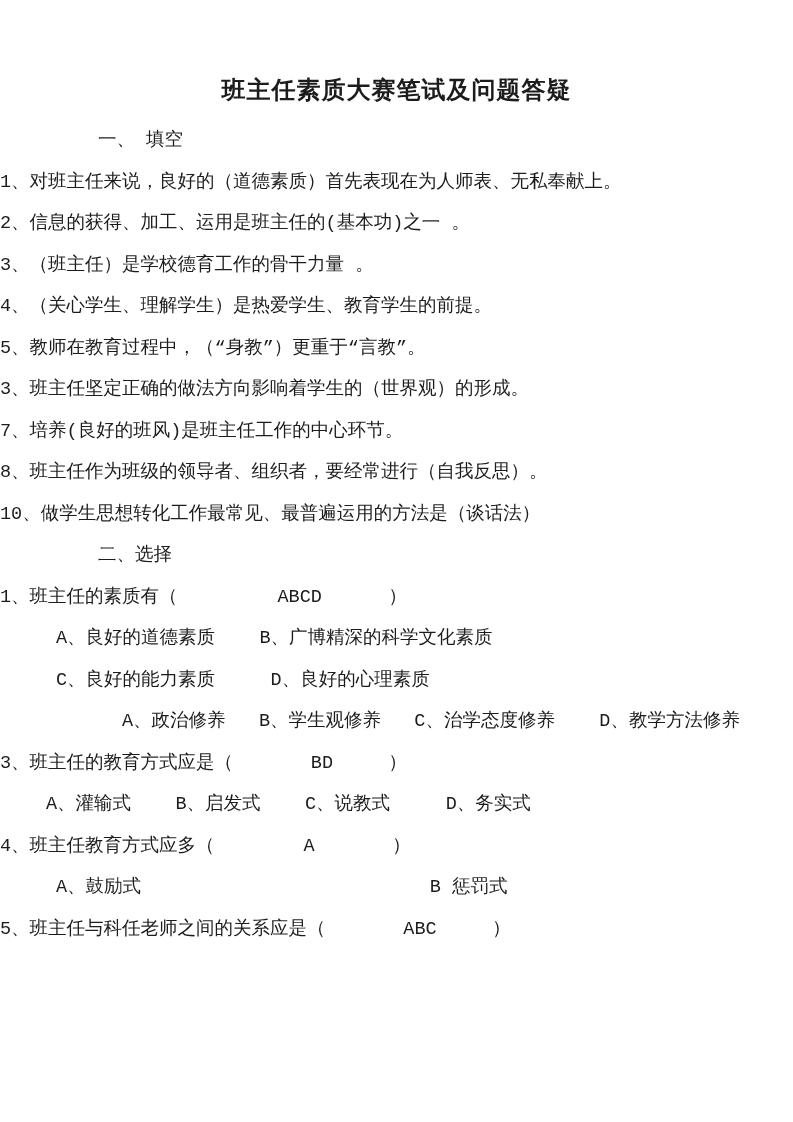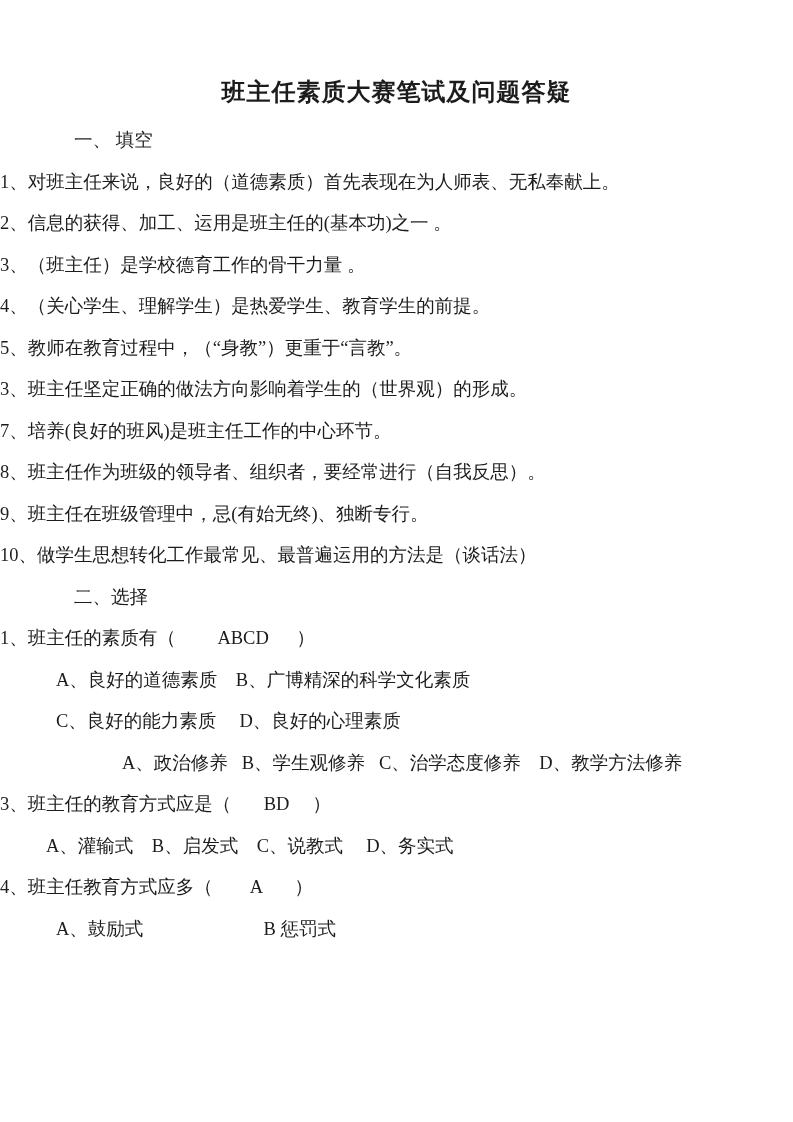--- a/index.html
+++ b/index.html
@@ -6,41 +6,41 @@
       margin: 0;
       padding: 0;
       background: #ffffff;
     }
     .page {
       position: relative;
       width: 793px;
       height: 1122px;
       background: #ffffff;
       overflow: hidden;
-      font-family: Liberation Serif, serif;
+      font-family: Liberation Mono, monospace;
       color: #1c1c1c;
     }
     .doc-title {
       padding-top: 76px;
       text-align: center;
       font-size: 24px;
       font-weight: 700;
       line-height: 32px;
       letter-spacing: 1px;
       white-space: pre;
     }
     .content {
       margin-top: 12px;
     }
     .line {
       font-size: 18.5px;
       line-height: 41.5px;
       white-space: pre;
     }
-    .ind-heading     { padding-left: 74px;  }
+    .ind-heading     { padding-left: 98px;  }
     .ind-item        { }
     .ind-opt-deep    { padding-left: 56px; }
     .ind-opt-mid     { padding-left: 122px; }
     .ind-opt-shallow { padding-left: 46px; }
   </style>
 </head>
 <body>
 
 <div class="page">
 
@@ -50,27 +50,27 @@
 
     <div class="line ind-heading">一、 填空</div>
     <div class="line ind-item">1、对班主任来说，良好的（道德素质）首先表现在为人师表、无私奉献上。</div>
     <div class="line ind-item">2、信息的获得、加工、运用是班主任的(基本功)之一 。</div>
     <div class="line ind-item">3、（班主任）是学校德育工作的骨干力量 。</div>
     <div class="line ind-item">4、（关心学生、理解学生）是热爱学生、教育学生的前提。</div>
     <div class="line ind-item">5、教师在教育过程中，（“身教”）更重于“言教”。</div>
     <div class="line ind-item">3、班主任坚定正确的做法方向影响着学生的（世界观）的形成。</div>
     <div class="line ind-item">7、培养(良好的班风)是班主任工作的中心环节。</div>
     <div class="line ind-item">8、班主任作为班级的领导者、组织者，要经常进行（自我反思）。</div>
-    <div class="line ind-item">9、班主任在班级管理中，忌(有始无终)、独断专行。</div>
     <div class="line ind-item">10、做学生思想转化工作最常见、最普遍运用的方法是（谈话法）</div>
 
     <div class="line ind-heading">二、选择</div>
     <div class="line ind-item">1、班主任的素质有（         ABCD      ）</div>
     <div class="line ind-opt-deep">A、良好的道德素质    B、广博精深的科学文化素质</div>
     <div class="line ind-opt-deep">C、良好的能力素质     D、良好的心理素质</div>
     <div class="line ind-opt-mid">A、政治修养   B、学生观修养   C、治学态度修养    D、教学方法修养</div>
     <div class="line ind-item">3、班主任的教育方式应是（       BD     ）</div>
     <div class="line ind-opt-shallow">A、灌输式    B、启发式    C、说教式     D、务实式</div>
     <div class="line ind-item">4、班主任教育方式应多（        A       ）</div>
     <div class="line ind-opt-deep">A、鼓励式                          B 惩罚式</div>
+    <div class="line ind-item">5、班主任与科任老师之间的关系应是（       ABC     ）</div>
 
   </div>
 </div>
 
 </body></html>

